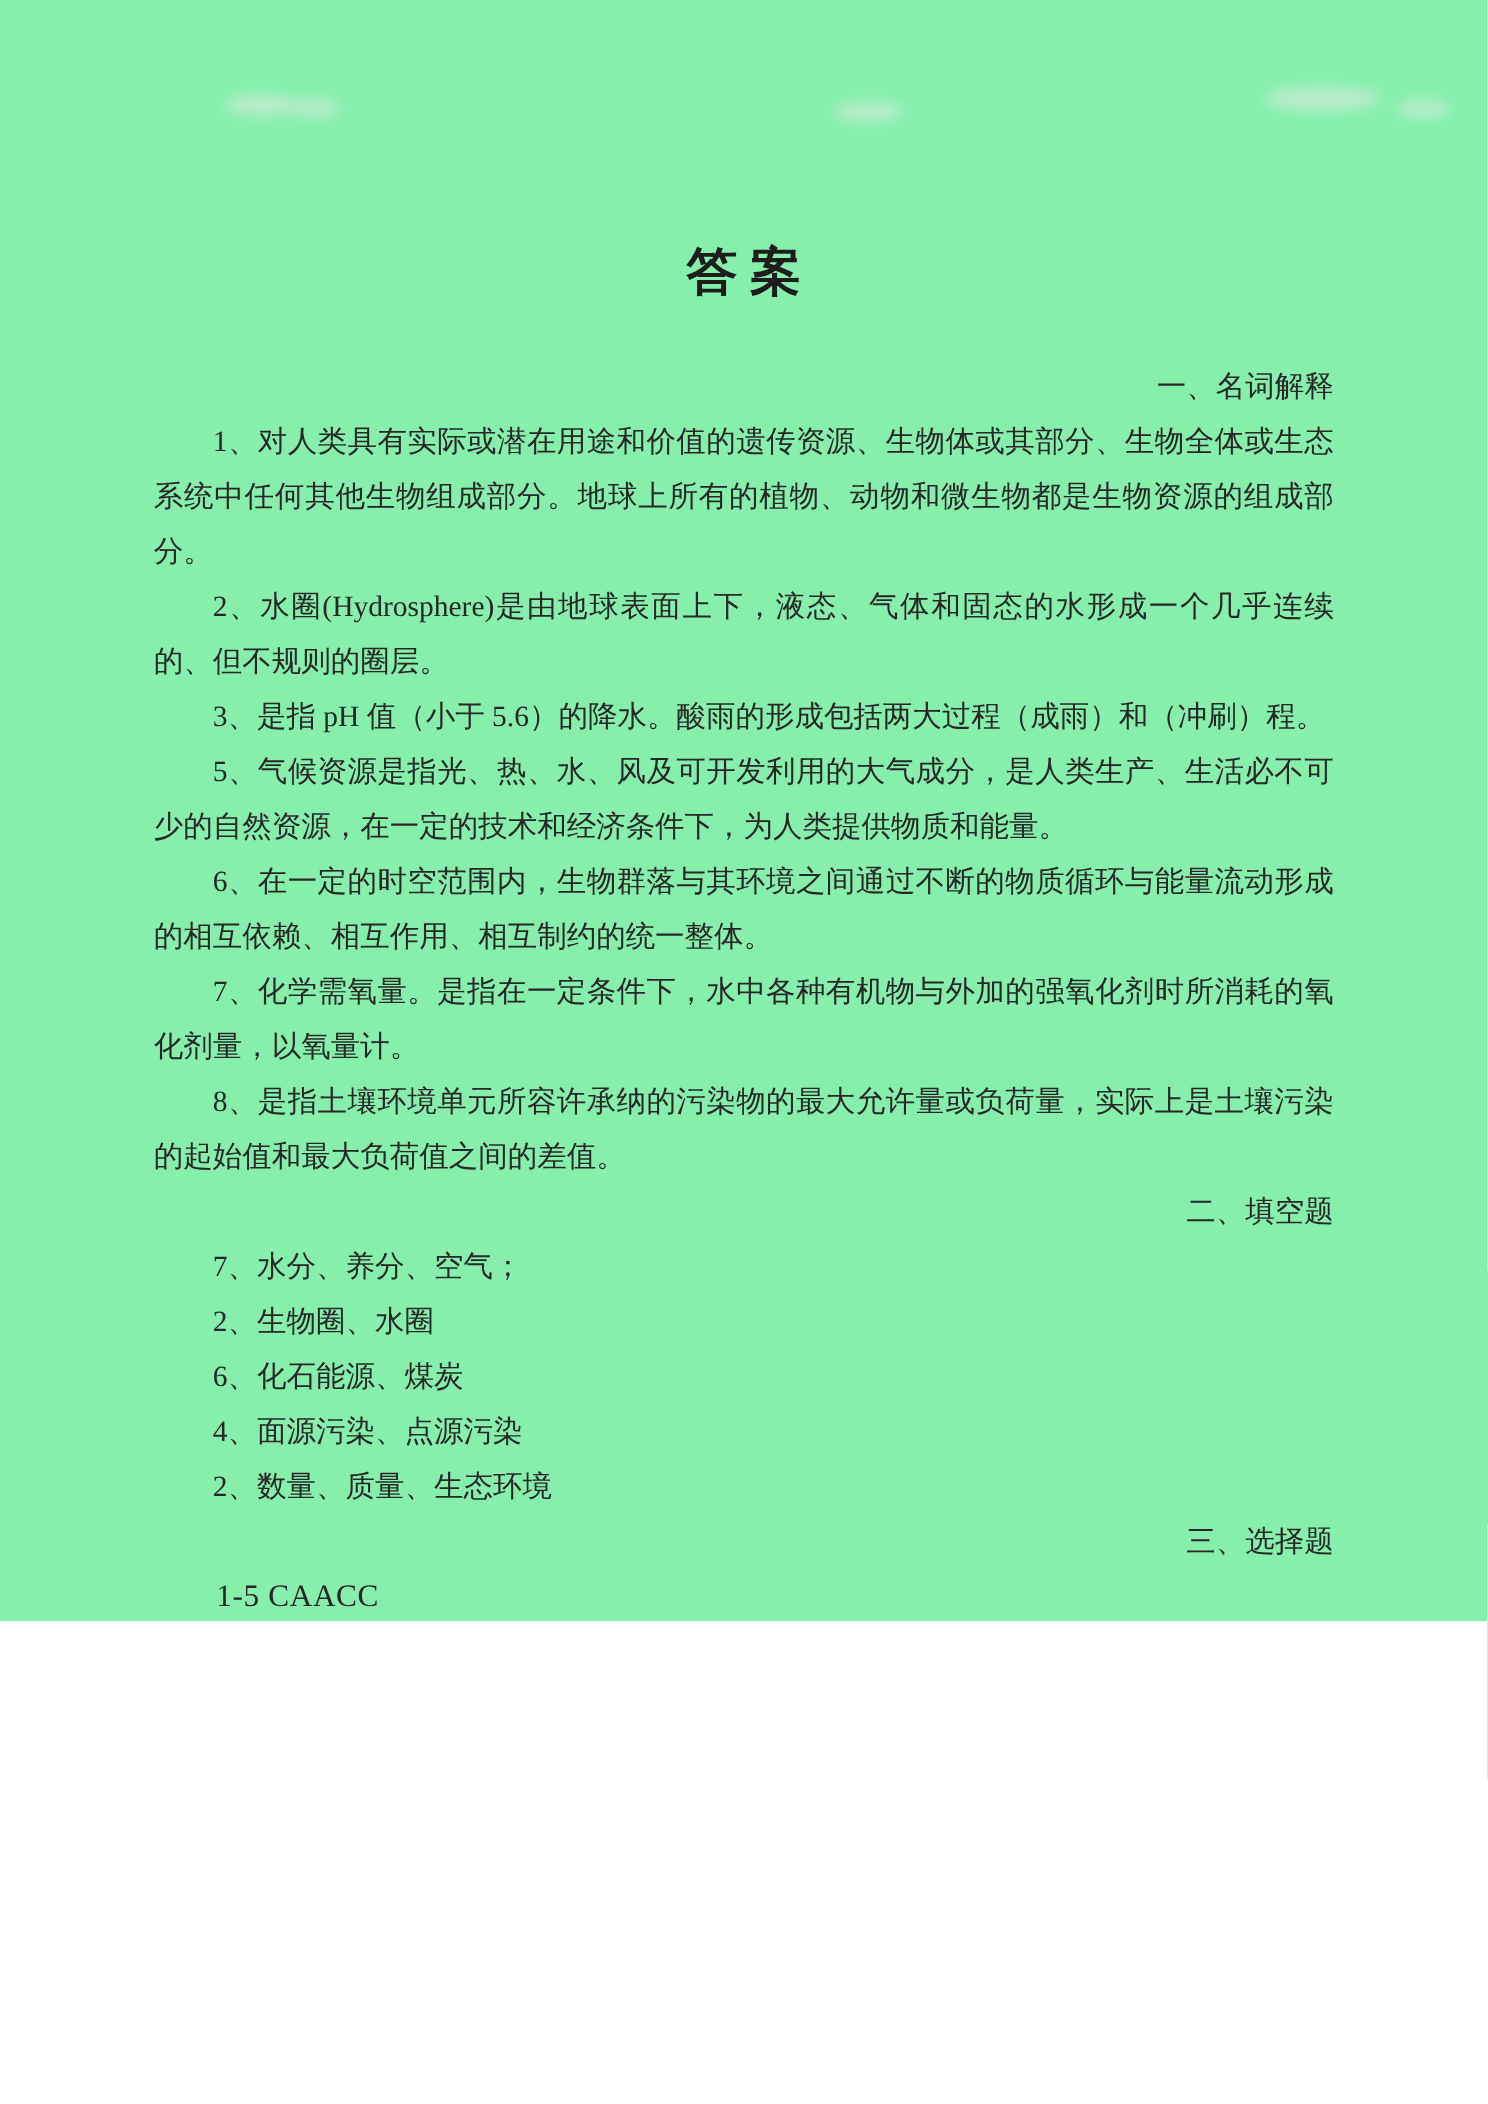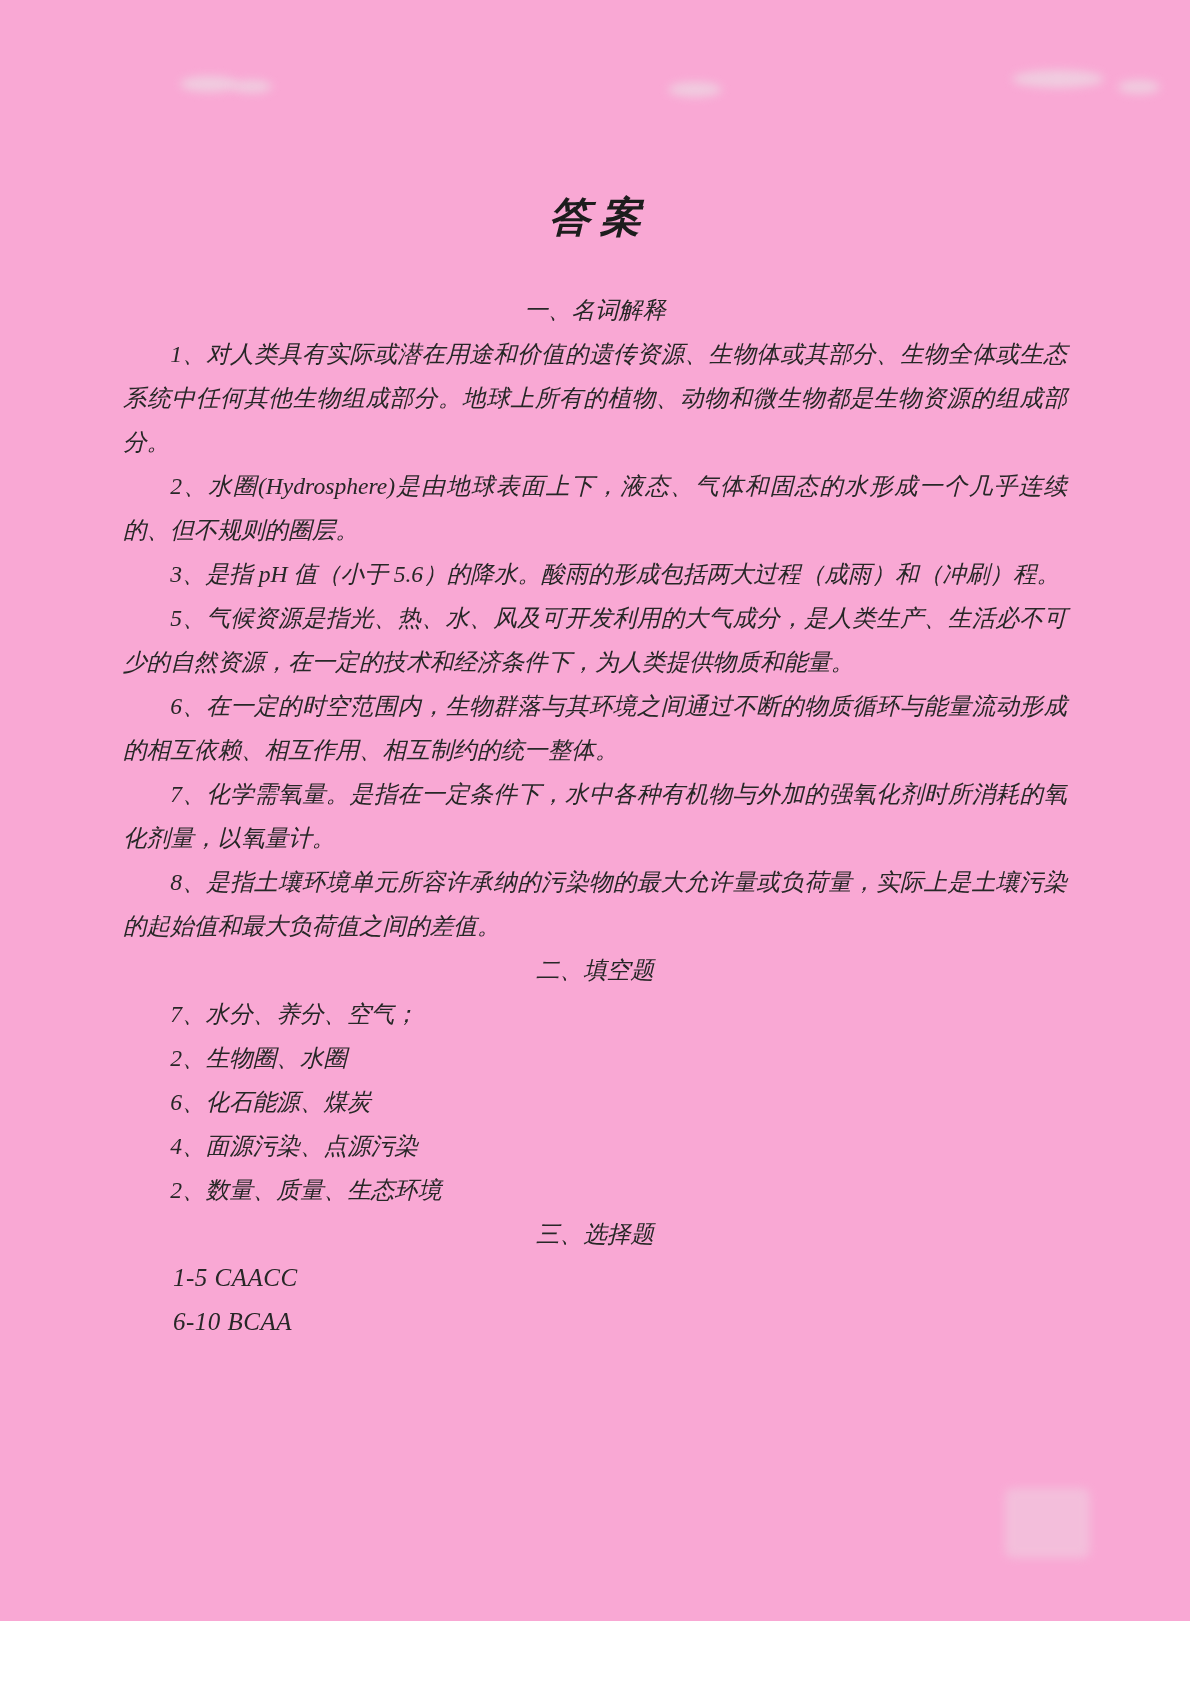--- a/index.html
+++ b/index.html
@@ -3,27 +3,26 @@
 <meta charset="utf-8">
 <style>
   html, body {
     margin: 0;
     padding: 0;
     background: #ffffff;
   }
   .page {
     position: relative;
     width: 1190px;
-    height: 1621px;
+    height: 1297px;
     margin: 0 auto;
-    background: #f9a8d4;
+    background: #86efac;
     overflow: hidden;
     font-family: "Liberation Serif", "DejaVu Serif", serif;
     color: #2b2b2b;
-    font-style: italic;
   }
   
   .artifact {
     position: absolute;
     background: #e9e9e9;
     border-radius: 50%;
     filter: blur(5px);
     opacity: 0.55;
   }
   .a1 { left: 180px;  top: 76px;  width: 58px; height: 16px; }
@@ -56,21 +55,21 @@
     line-height: 44px;
     text-align: justify;
     color: #272727;
   }
   .content p {
     margin: 0;
     padding: 0;
   }
   .section-heading {
     text-indent: 0;
-    text-align: center;
+    text-align: right;
   }
   .item {
     text-indent: 2em;
   }
   .item-short {
     text-indent: 2em;
     text-align: left;
   }
   .latin {
     font-size: 25px;

